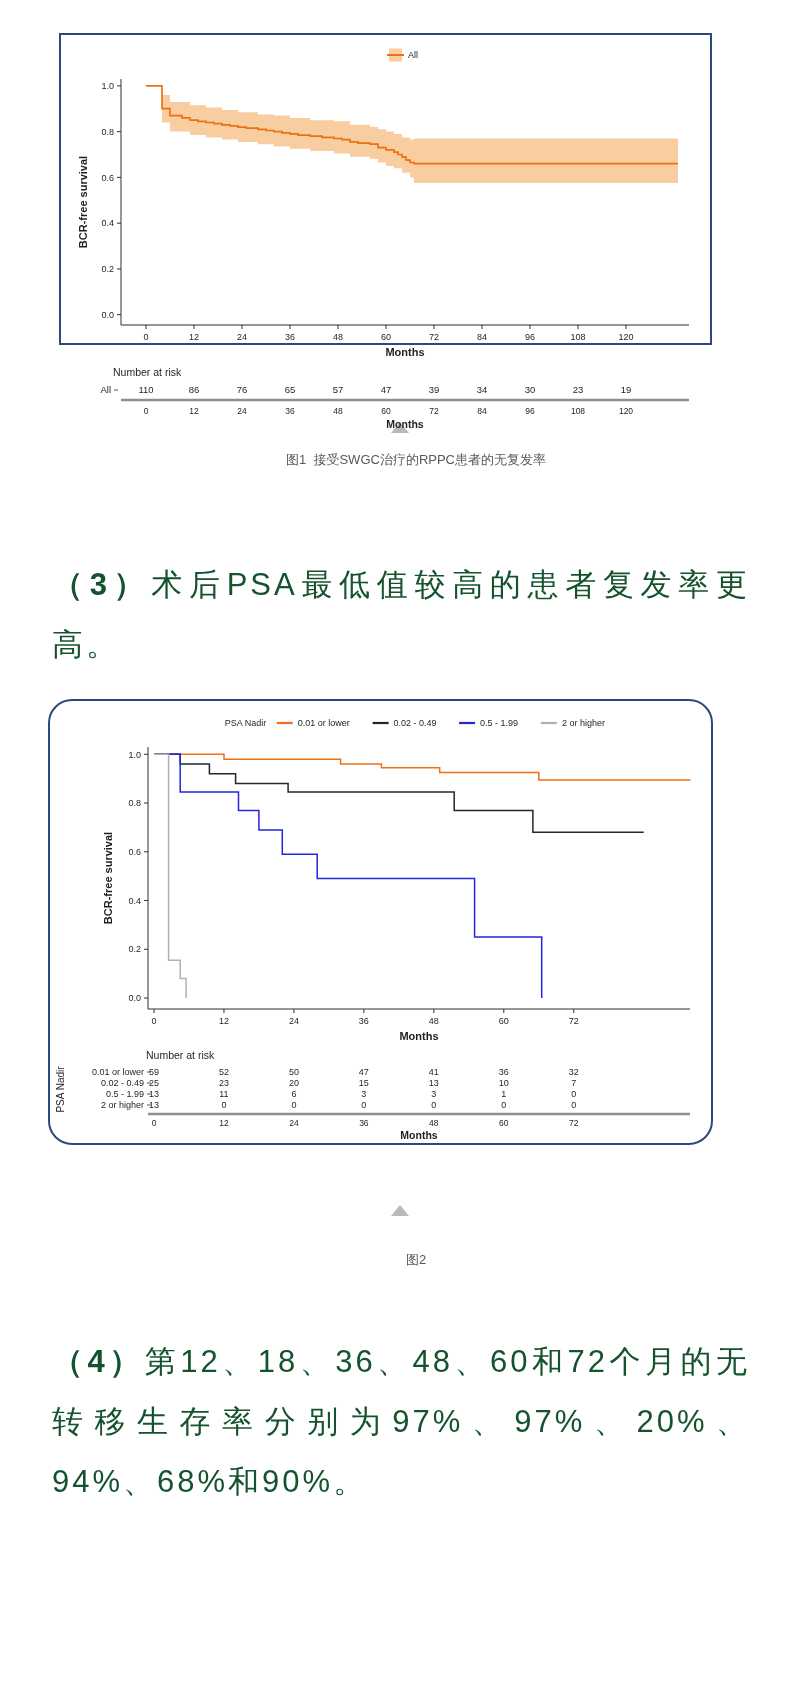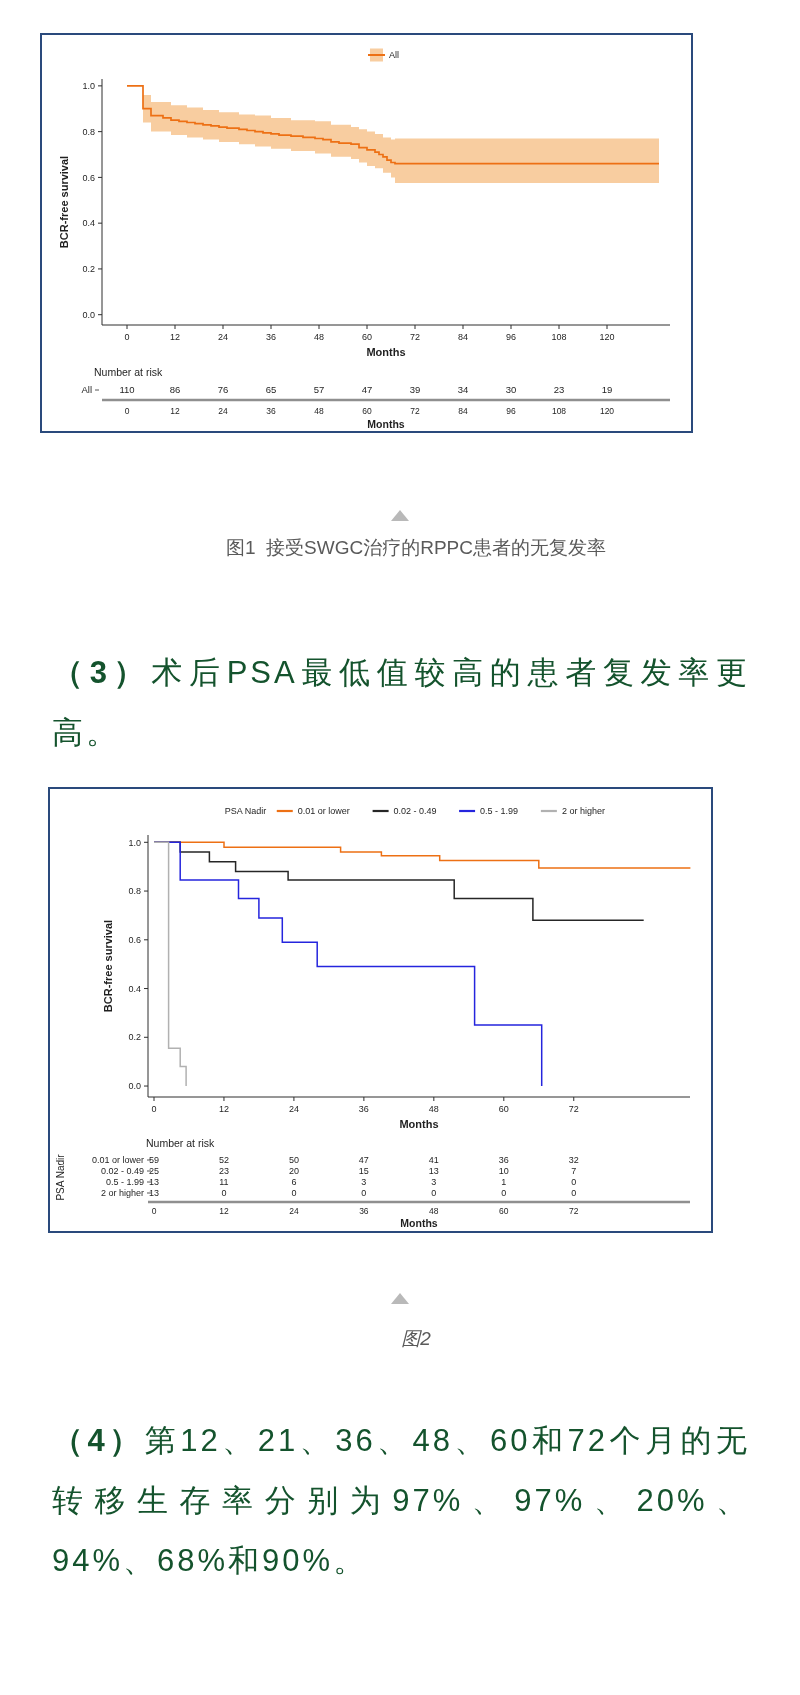--- a/index.html
+++ b/index.html
@@ -1,29 +1,29 @@
 <!DOCTYPE html>
 <html><head>
 <meta charset="utf-8">
 <style>
   html,body{margin:0;padding:0;}
   body{width:800px;height:1695px;background:#ffffff;overflow:hidden;
        font-family:"Liberation Sans",sans-serif;}
   .figure-box{box-sizing:border-box;border:2px solid #2a4a7c;background:#fff;}
-  #figure1-box{margin:33px 0 0 40px;width:653px;height:400px;}
-  #figure2-box{margin:24px 0 0 48px;width:665px;height:446px;}
+  #figure1-box{margin:33px 0 0 59px;width:653px;height:312px;}
+  #figure2-box{margin:24px 0 0 48px;width:665px;height:446px;border-radius:24px;}
   svg{display:block;}
   svg text{font-family:"Liberation Sans",sans-serif;fill:#1f1f1f;}
   .tri{width:0;height:0;border-left:9px solid transparent;border-right:9px solid transparent;
        border-bottom:11px solid #b9b9b9;margin:0 auto;}
   #tri1{margin-top:77px;}
   #tri2{margin-top:60px;}
-  .caption{color:#5a5a5a;font-size:19px;line-height:30px;text-align:center;
+  .caption{color:#5a5a5a;font-size:13px;line-height:30px;text-align:center;
            white-space:pre-wrap;margin:12px 0 0 0;padding-left:32px;}
-  #figure2-caption{margin-top:18px;line-height:33px;white-space:normal;font-style:italic;}
+  #figure2-caption{margin-top:27px;line-height:33px;white-space:normal;}
   .para{color:#14532d;font-size:31px;line-height:60px;letter-spacing:3px;
         margin:80px 50px 0 52px;font-weight:400;}
   .para .pline{text-align:justify;text-align-last:justify;}
   .para .pline.last{text-align:left;text-align-last:left;}
   .para .prefix{font-weight:700;}
   #paragraph4{margin-top:56px;}
 </style>
 </head>
 <body>
 
@@ -204,16 +204,16 @@
       <text x="14" y="388.5" font-size="10" text-anchor="middle" transform="rotate(-90 14 388.5)">PSA Nadir</text>
     </svg>
 </section>
 
 <div class="tri" id="tri2" style="border-bottom-color: rgb(185, 185, 185);"></div>
 <div class="caption" id="figure2-caption">
   <div>图2</div>
 </div>
 
 <div class="para" id="paragraph4">
-  <div class="pline"><span class="prefix">（4）</span><span>第12、21、36、48、60和72个月的无</span></div>
+  <div class="pline"><span class="prefix">（4）</span><span>第12、18、36、48、60和72个月的无</span></div>
   <div class="pline">转移生存率分别为97%、97%、20%、</div>
   <div class="pline last">94%、68%和90%。</div>
 </div>
 
 </body></html>

